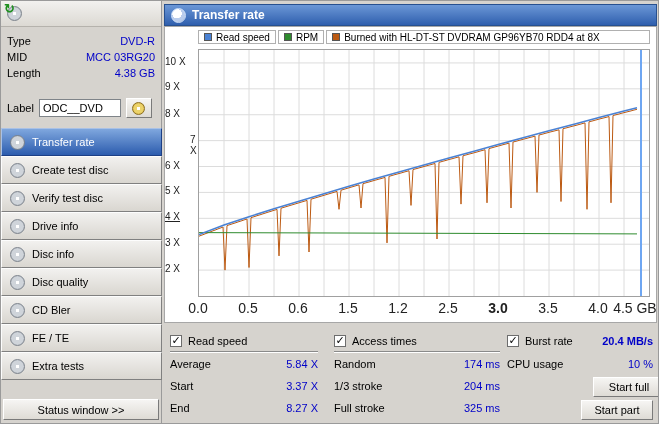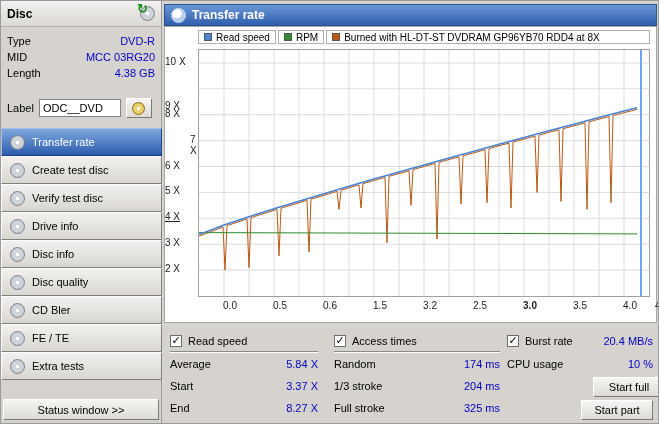--- a/index.html
+++ b/index.html
@@ -90,58 +90,57 @@
     display:flex; align-items:center; gap:4px; border:1px solid #b0b0b0;
     padding:0 5px; height:14px; font-size:10px; white-space:nowrap;
   }
   .legend-box.grow { flex:1; }
   .legend-swatch { width:8px; height:8px; border:1px solid #555; flex:none; }
   .plot { position:absolute; left:33px; top:22px; width:452px; height:248px; border:1px solid #a0a0a0; }
   .plot svg { display:block; }
   .ylabs { position:absolute; left:0; top:22px; width:29px; height:248px; }
   .ylab { position:absolute; right:4px; width:25px; text-align:left; font-size:10px; color:#222; }
   .xlabs { position:absolute; left:33px; top:273px; width:452px; height:14px; }
-  .xlab { position:absolute; top:0; font-size:10px; color:#222; transform:translateX(-50%); white-space:nowrap;margin-left:32px; }
+  .xlab { position:absolute; top:0; font-size:14px; color:#222; transform:translateX(-50%); white-space:nowrap; }
   .xlab.last { transform:translateX(-80%); }
   
   .results { position:absolute; left:0; top:330px; width:498px; height:94px; }
   .col { position:absolute; top:0; height:94px; }
   .col1 { left:8px;   width:148px; }
   .col2 { left:172px; width:166px; }
   .col3 { left:345px; width:146px; }
   .cb-row { position:absolute; left:0; top:2px; width:100%; height:15px; display:flex; align-items:center; gap:6px; }
   .checkbox {
     width:12px; height:12px; background:#fff; border:1px solid #6d6d6d;
     display:flex; align-items:center; justify-content:center;
     font-size:11px; line-height:1; cursor:pointer; flex:none;
   }
   .sep { position:absolute; left:0; top:20px; width:100%; height:2px; border-top:1px solid #8a8a8a; border-bottom:1px solid #ffffff; }
   .stat-row { position:absolute; left:0; width:100%; height:14px; display:flex; }
   .stat-row .lbl { color:#000; }
   .stat-row .val { margin-left:auto; color:#0000c8; }
   .r1 { top:27px; } .r2 { top:49px; } .r3 { top:71px; }
-  .burst-val { margin-left:auto; color:#0000c8; }
+  .burst-val { margin-left:auto; color:#0000c8;font-weight:bold; }
   .start-btn {
     position:absolute; left:74px; width:72px; height:20px;
     background:linear-gradient(to bottom,#f6f5f3,#dedbd5);
     border:1px solid; border-color:#ffffff #7a7a7a #7a7a7a #ffffff;
     display:flex; align-items:center; justify-content:center; cursor:pointer;
     font-size:11px;
   }
   .sb1 { top:46px;margin-left:12px; } .sb2 { top:69px; }
 </style>
 </head>
 <body>
 
 <div id="window">
 
   <div id="sidebar">
 
     <div class="disc-header">
-      <span class="title">Disc</span>
       <span class="mini-disc">
           <span class="refresh-glyph">↻</span>
         </span>
     </div>
 
     <div class="field-row" style="top:32px">
       <span class="lbl">Type</span>
       <span class="val">DVD-R</span>
     </div>
     <div class="field-row" style="top:48px">
@@ -221,21 +220,21 @@
           <span>RPM</span>
         </div>
         <div class="legend-box grow">
           <span class="legend-swatch" style="background: rgb(188, 90, 18);"></span>
           <span>Burned with HL-DT-ST DVDRAM GP96YB70 RDD4 at 8X</span>
         </div>
       </div>
 
       <div class="ylabs">
         <span class="ylab" style="top: 6.94737px;">10 X</span>
-        <span class="ylab" style="top: 51px;">9 X</span>
+        <span class="ylab" style="top: 32px;">9 X</span>
         <span class="ylab" style="top: 58.7368px;">8 X</span>
         <span class="ylab" style="top: 84.6316px; padding-left: 42px;">7 X</span>
         <span class="ylab" style="top: 110.526px;">6 X</span>
         <span class="ylab" style="top: 136.421px;">5 X</span>
         <span class="ylab" style="top: 162.316px; text-decoration: underline;">4 X</span>
         <span class="ylab" style="top: 188.211px;">3 X</span>
         <span class="ylab" style="top: 214.105px;">2 X</span>
       </div>
 
       <div class="plot">
@@ -271,21 +270,21 @@
             <polyline points="0.0,182.6 438.0,183.9" fill="none" stroke="#2e8b2e" stroke-width="1"></polyline>
             <polyline points="0.0,184.6 25.0,175.0 50.0,166.8 75.0,158.7 100.0,151.2 125.0,143.7 150.0,136.2 175.0,129.0 200.0,122.0 225.0,115.0 250.0,108.0 275.0,101.2 300.0,94.3 325.0,87.5 350.0,80.8 375.0,74.3 400.0,67.6 425.0,61.1 438.0,57.7" fill="none" stroke="#4a82d4" stroke-width="1.6"></polyline>
           </svg>
       </div>
 
       <div class="xlabs">
         <span class="xlab" style="left: 0px;">0.0</span>
         <span class="xlab" style="left: 50px;">0.5</span>
         <span class="xlab" style="left: 100px;">0.6</span>
         <span class="xlab" style="left: 150px;">1.5</span>
-        <span class="xlab" style="left: 200px;">3.2</span>
+        <span class="xlab" style="left: 200px;">1.2</span>
         <span class="xlab" style="left: 250px;">2.5</span>
         <span class="xlab" style="left: 300px; font-weight: bold;">3.0</span>
         <span class="xlab" style="left: 350px;">3.5</span>
         <span class="xlab" style="left: 400px;">4.0</span>
         <span class="xlab last" style="left: 450px;">4.5 GB</span>
       </div>
     </div>
 
     <div class="results">
 

